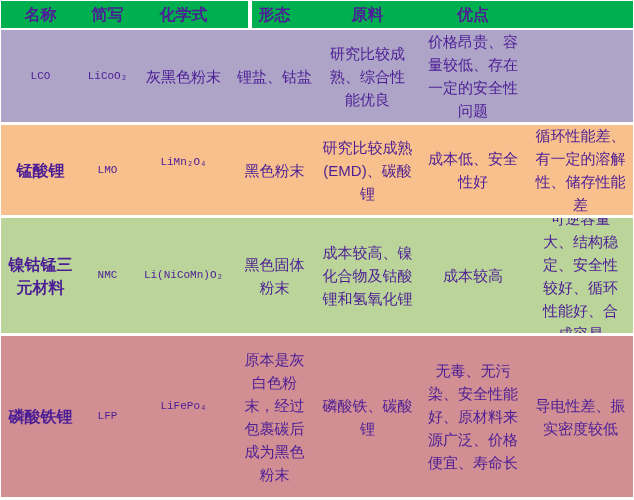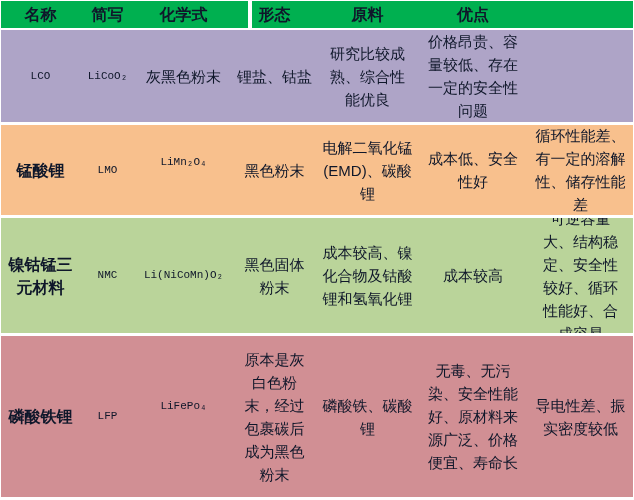--- a/index.html
+++ b/index.html
@@ -24,21 +24,21 @@
   .row-nmc { margin-top: 3px; height: 115px; }
   .row-lfp { margin-top: 3px; height: 161px; }
 
   .cell {
     display: flex;
     align-items: center;
     justify-content: center;
     text-align: center;
     box-sizing: border-box;
     overflow: hidden;
-    color: #0f172a;
+    color: #4c1d95;
     font-size: 15px;
     line-height: 23px;
     padding: 0 6px;
   }
 
   .row-header .cell {
     font-weight: bold;
     font-size: 16px;
     line-height: 27px;
     padding: 0 2px;
@@ -87,21 +87,21 @@
     <div class="cell cell-cons">价格昂贵、容量较低、存在一定的安全性问题</div>
   </div>
 
   <div class="row row-lmo" style="background: rgb(248, 192, 141);">
     <div class="cell cell-name">锰酸锂</div>
     <div class="cell cell-abbr">LMO</div>
     <div class="cell cell-formula">
         <span class="txt">LiMn₂O₄</span>
       </div>
     <div class="cell cell-form">黑色粉末</div>
-    <div class="cell cell-materials">电解二氧化锰(EMD)、碳酸锂</div>
+    <div class="cell cell-materials">研究比较成熟(EMD)、碳酸锂</div>
     <div class="cell cell-pros">成本低、安全性好</div>
     <div class="cell cell-cons">循环性能差、有一定的溶解性、储存性能差</div>
   </div>
 
   <div class="row row-nmc" style="background: rgb(186, 212, 154);">
     <div class="cell cell-name">镍钴锰三元材料</div>
     <div class="cell cell-abbr">NMC</div>
     <div class="cell cell-formula">
         <span class="txt">Li(NiCoMn)O₂</span>
       </div>

